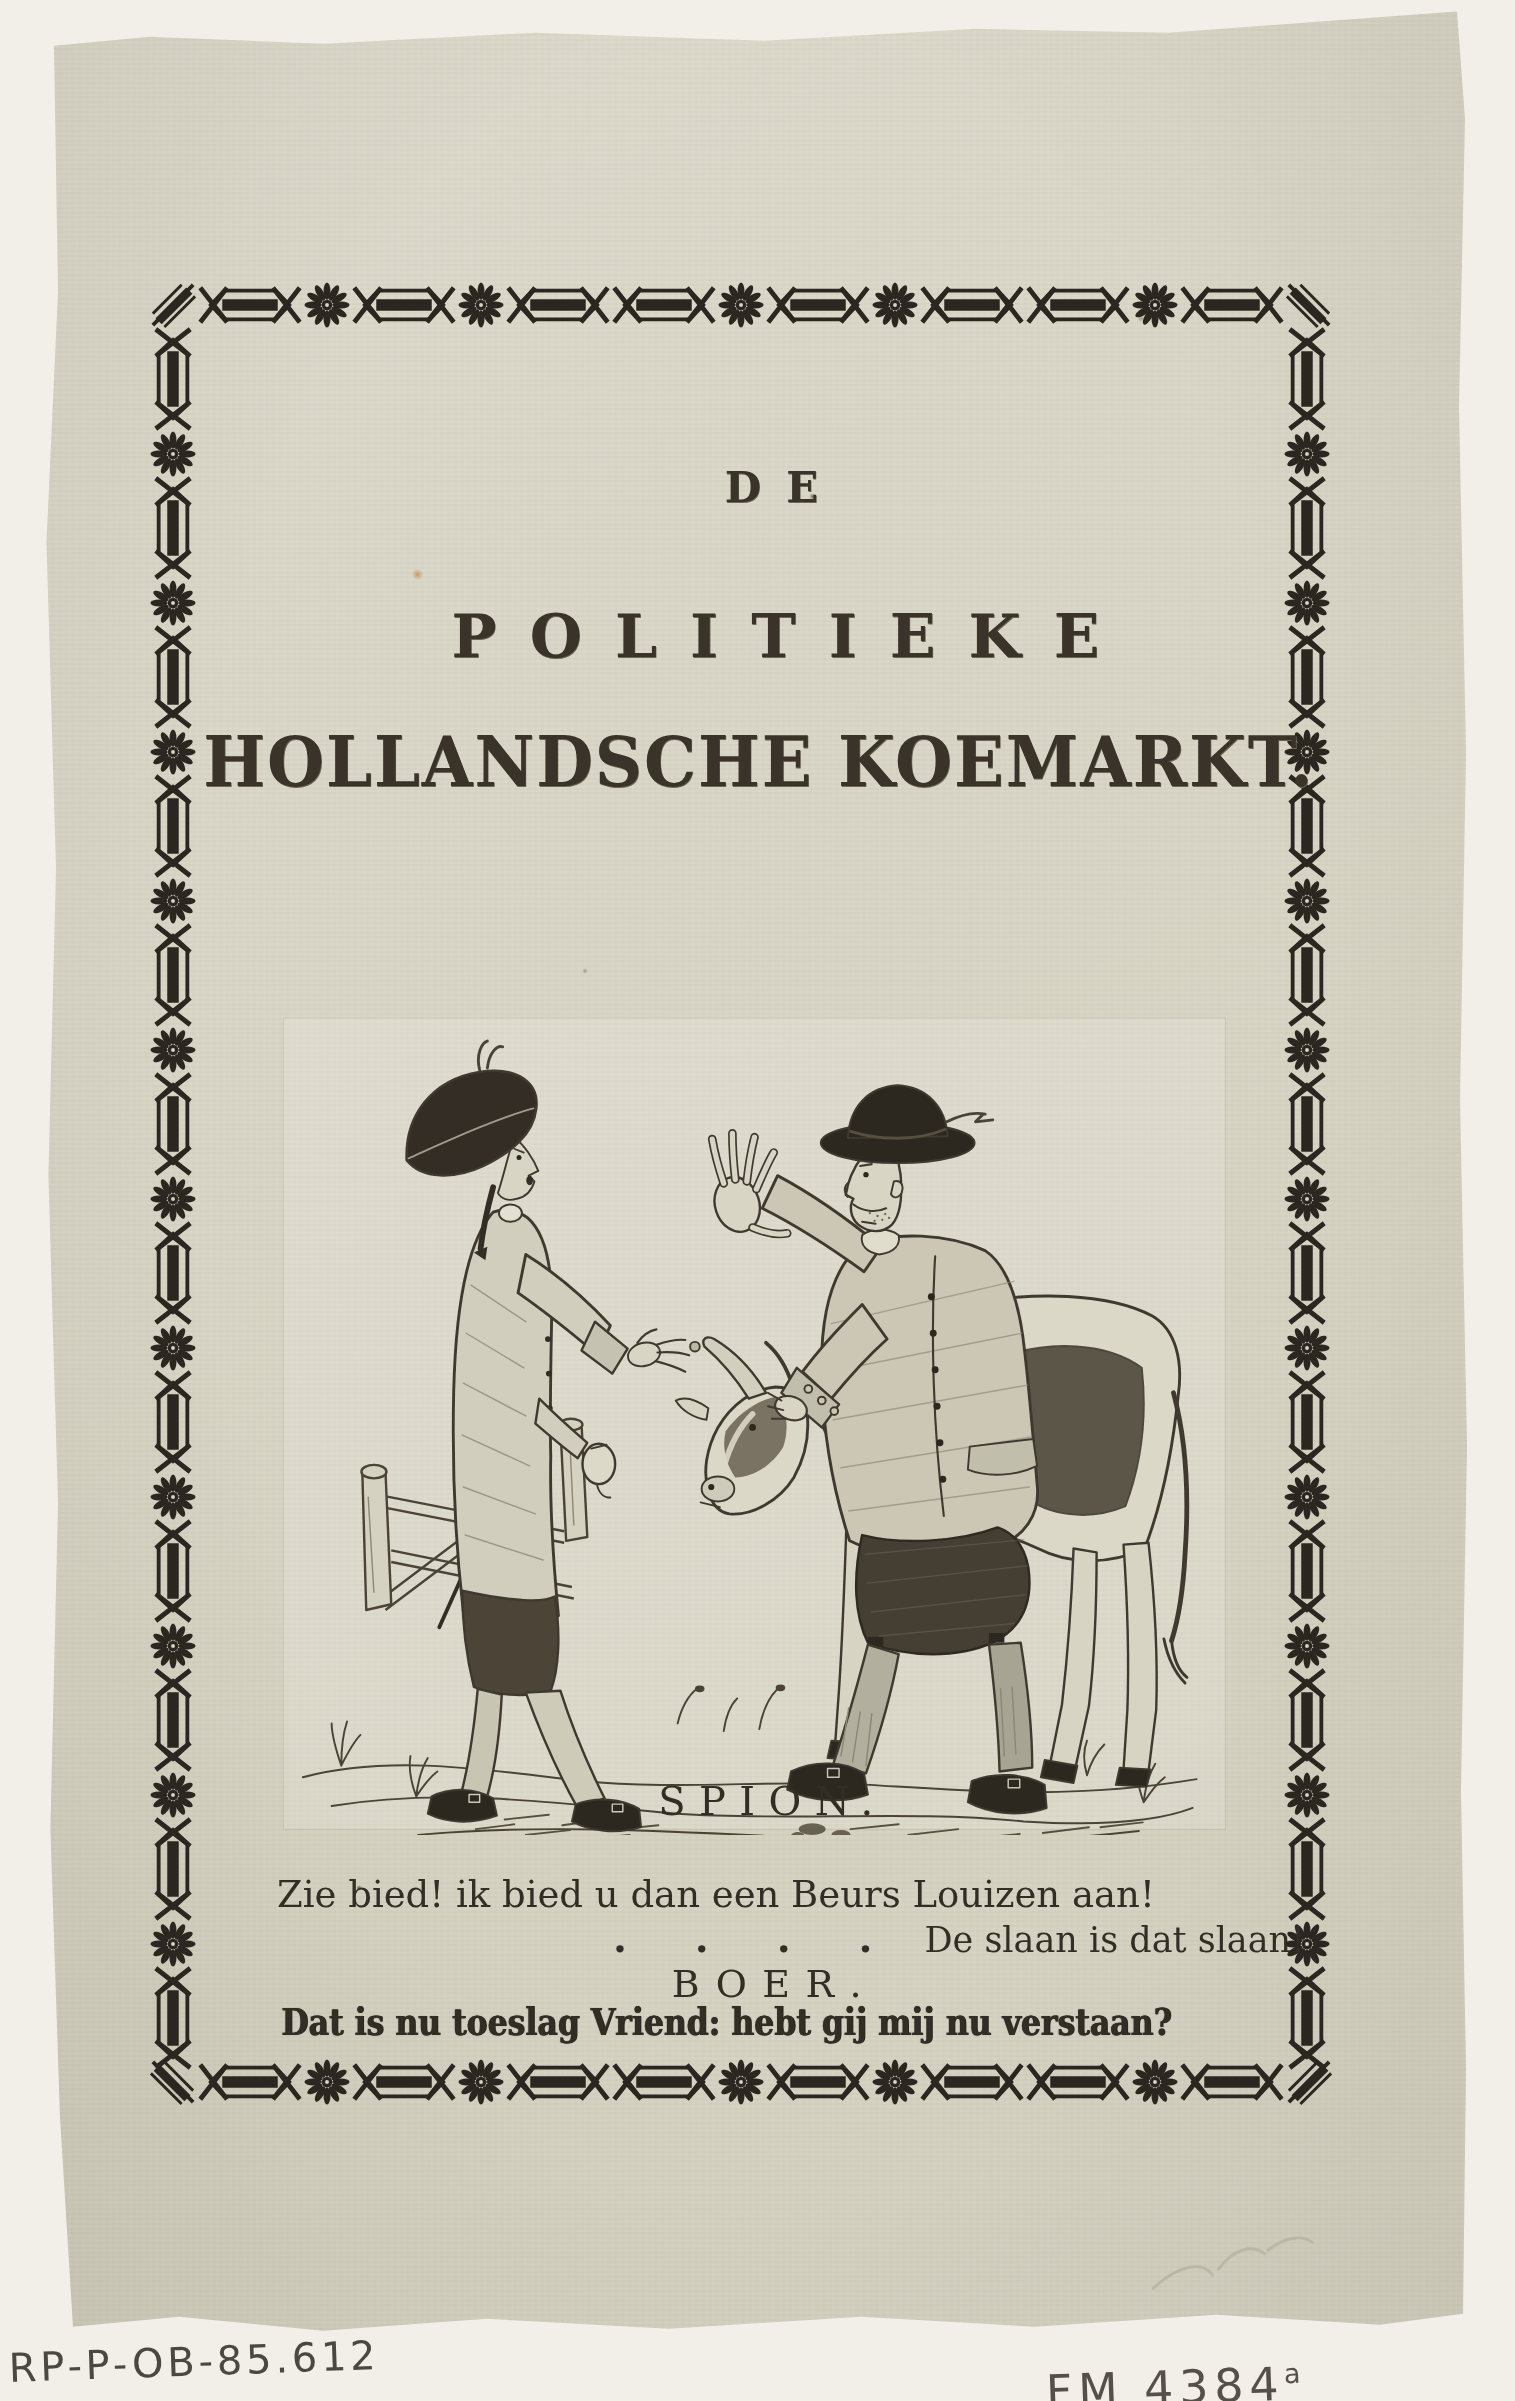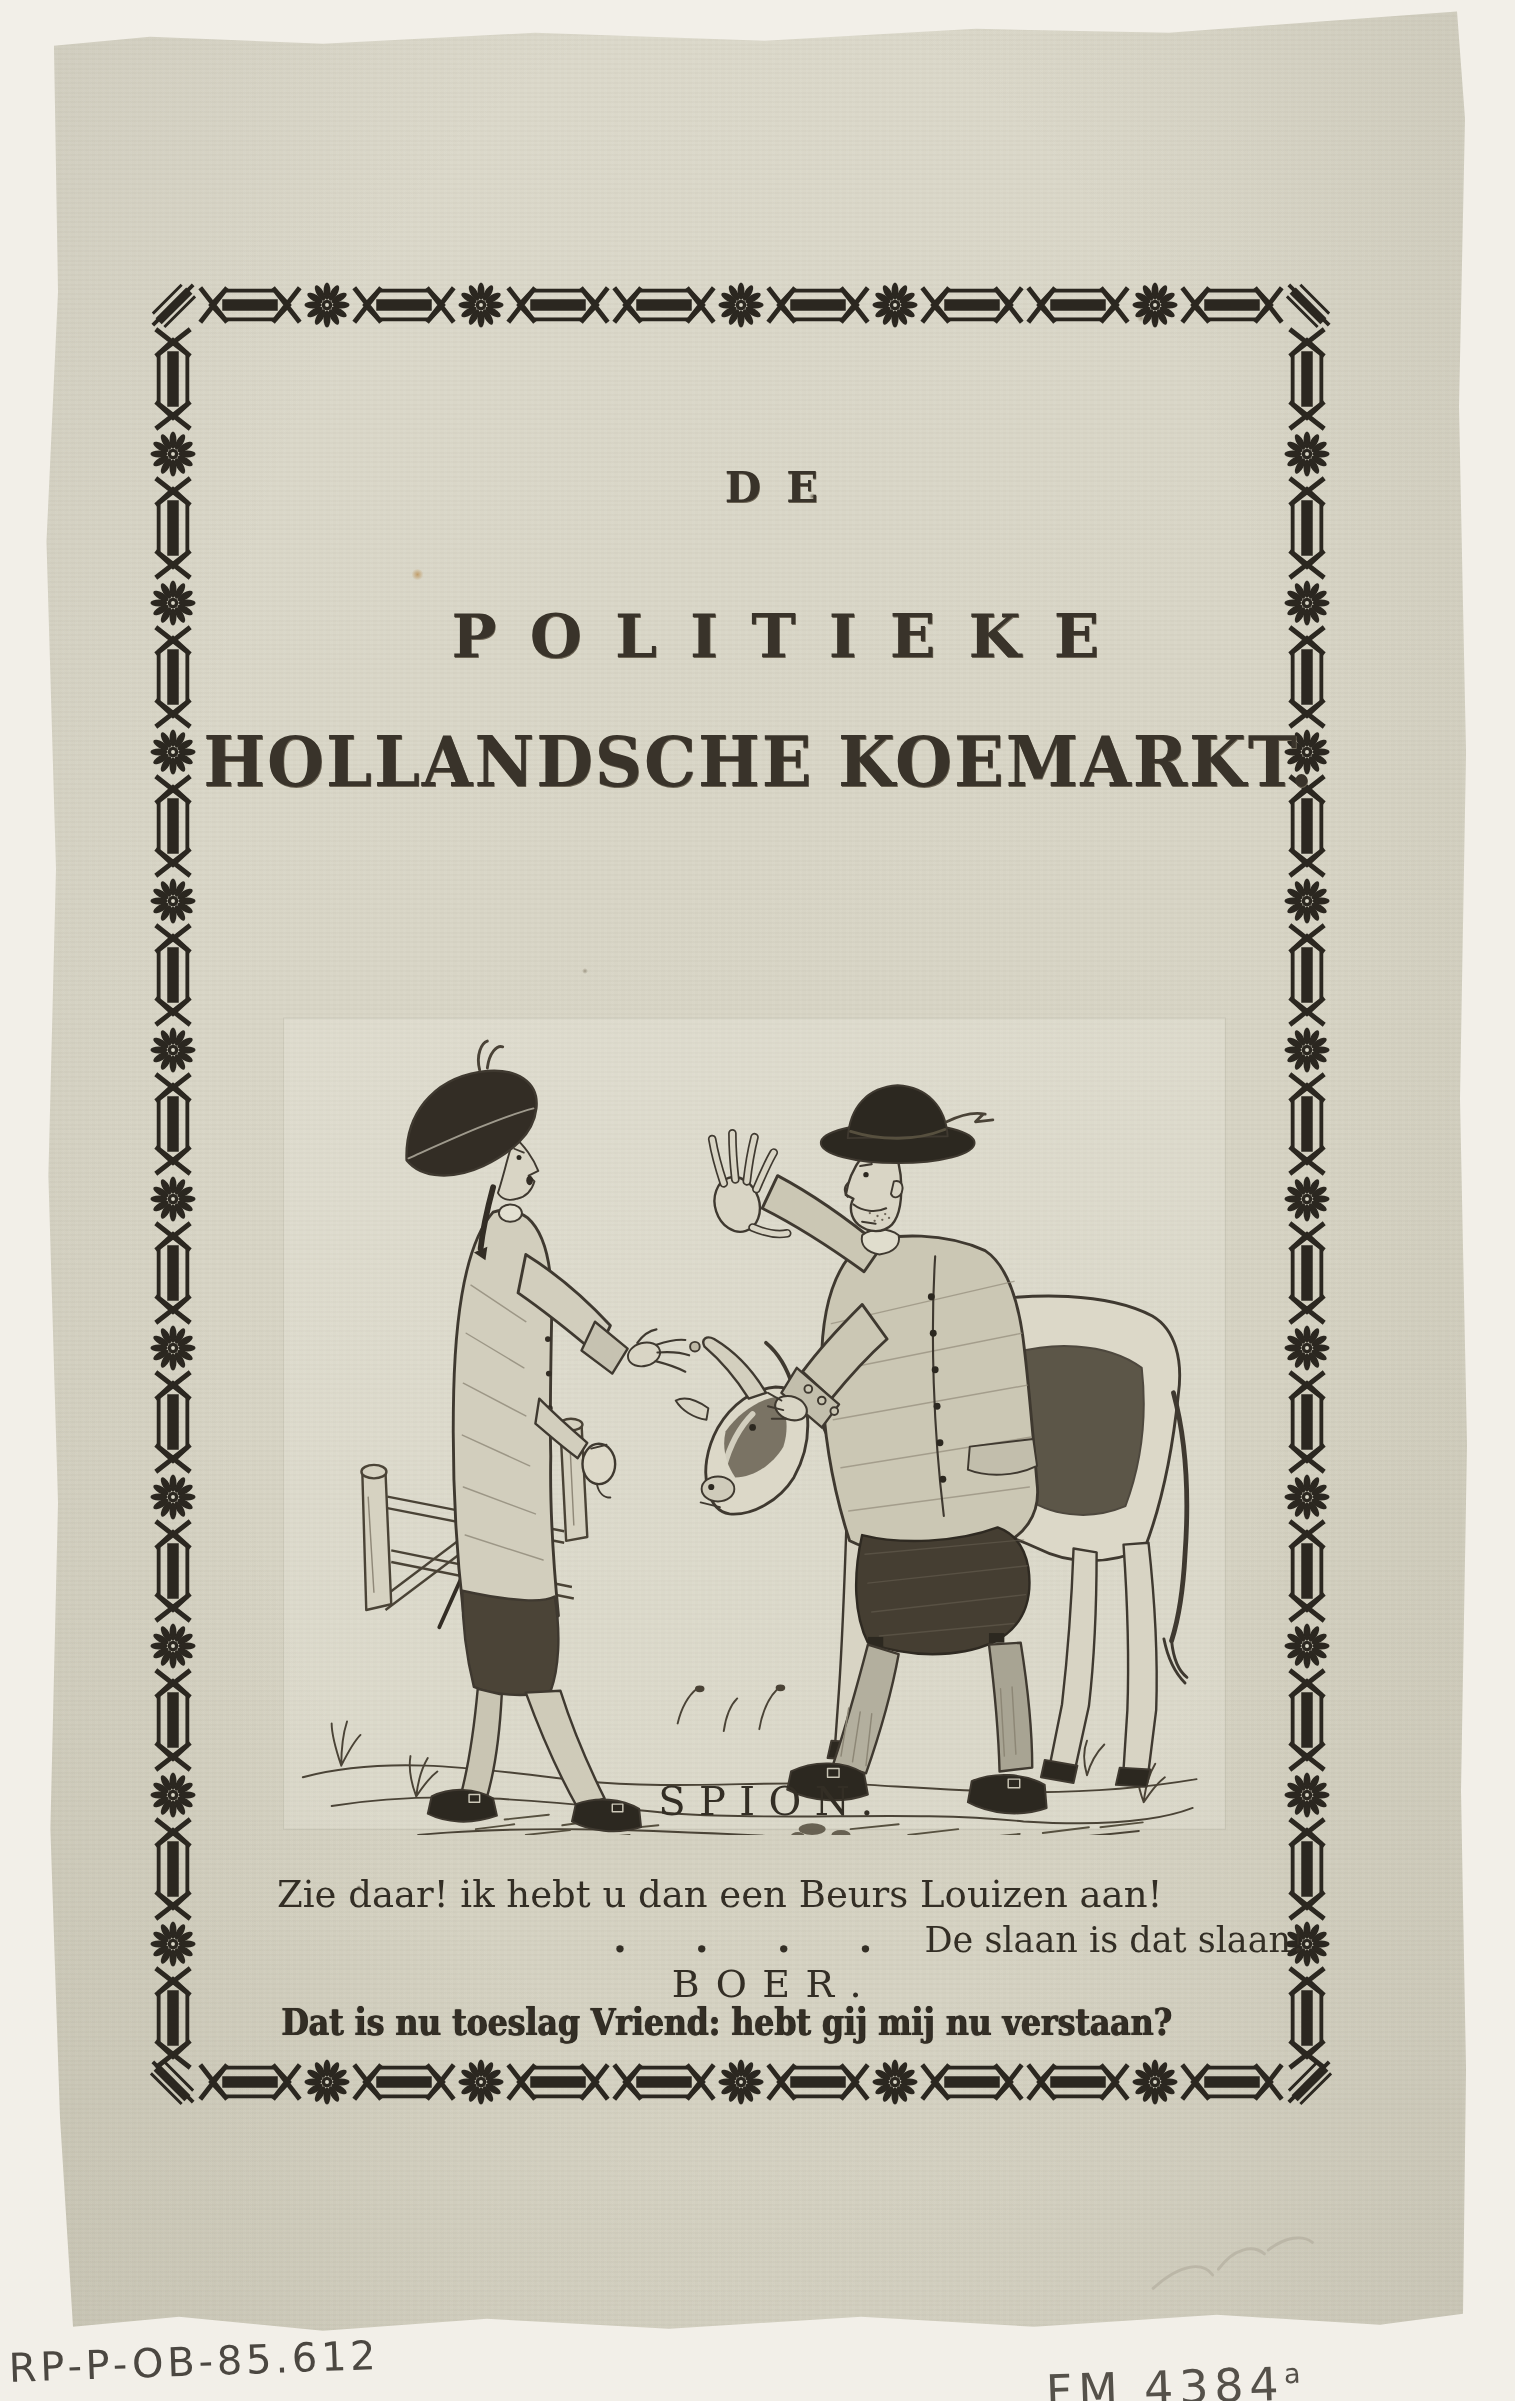--- a/index.html
+++ b/index.html
@@ -666,21 +666,21 @@
       </g>
       <path d="M645,172 C652,170 656,176 653,184 C650,190 644,190 642,185 Z" fill="#d9d5c5" stroke-width="2"></path>
       <ellipse cx="649" cy="132" rx="80" ry="21" fill="#2c2820" stroke-width="2"></ellipse>
       <path d="M597,127 C599,94 618,74 649,72 C680,74 699,94 701,125 Z" fill="#2c2820" stroke-width="2"></path>
       <path d="M600,120 C632,130 668,130 698,118" stroke="#57503f" stroke-width="3" fill="none"></path>
       <path d="M700,110 C716,102 730,100 740,102 M738,102 l-8,8 l18,-2" stroke="#4a4337" stroke-width="3" fill="none"></path>
     </g>
   </svg>
 
   <div class="cap cap-center speaker sp1">SPION.</div>
-  <div class="cap ln1">Zie daar! ik hebt u dan een Beurs Louizen aan!</div>
+  <div class="cap ln1">Zie bied! ik bied u dan een Beurs Louizen aan!</div>
   <div class="cap ln2">
     <span class="dots">. . . .</span>
     <span>De slaan is dat slaan!</span>
   </div>
   <div class="cap cap-center speaker sp2">BOER.</div>
   <div class="cap gothic">Dat is nu toeslag Vriend: hebt gij mij nu verstaan?</div>
 
   <svg class="scrib" width="211" height="125" viewBox="0 0 220 130">
     <path d="M20,92 C48,66 72,64 82,78 M88,72 C104,50 124,46 136,56 M140,52 C158,38 176,36 186,44" stroke="#b7b2a3" stroke-width="3" fill="none" stroke-linecap="round" opacity=".8"></path>
   </svg>

